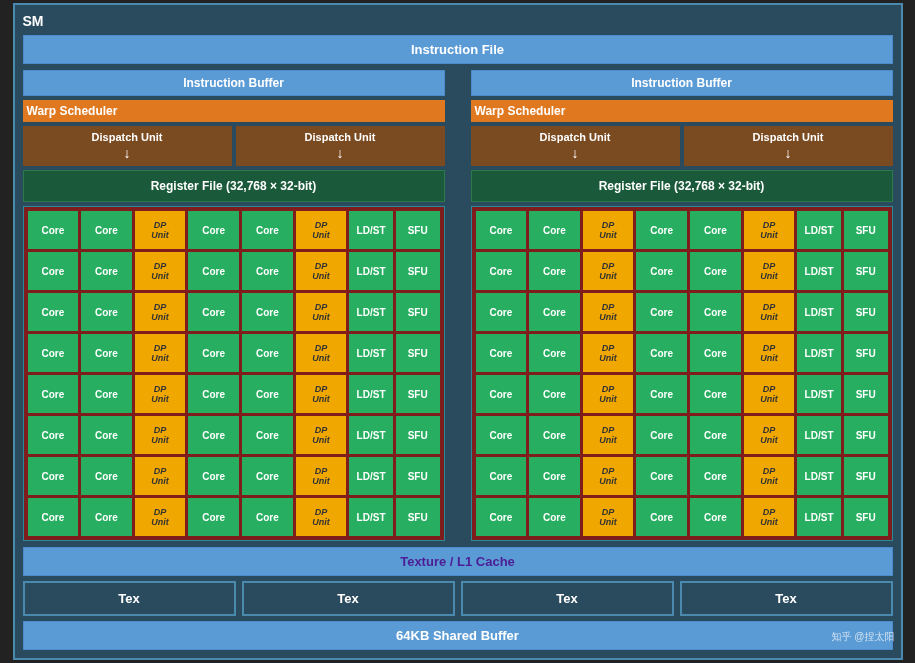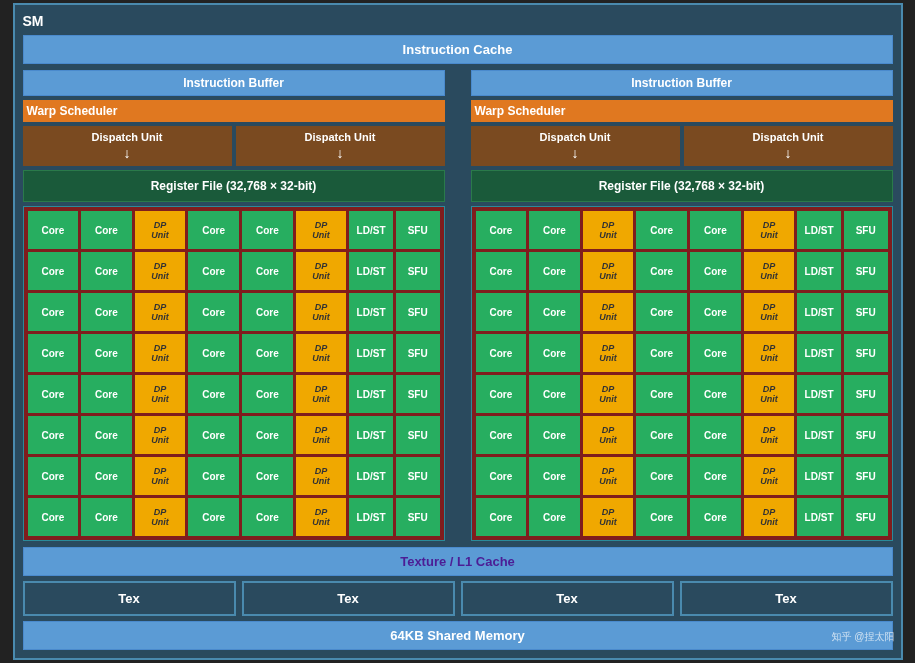--- a/index.html
+++ b/index.html
@@ -182,21 +182,21 @@
       position: relative;
     }
   </style>
 </head>
 <body>
 
 <div class="outer-wrapper">
 <div class="sm-container">
   <div class="sm-label">SM</div>
 
-  <div class="instr-cache">Instruction Cache</div>
+  <div class="instr-cache">Instruction File</div>
 
   <div class="two-col">
 
     <div class="half">
       <div class="instr-buffer">Instruction Buffer</div>
       <div class="warp-scheduler">Warp Scheduler</div>
       <div class="dispatch-row">
         <div class="dispatch-unit"><span>Dispatch Unit</span></div>
         <div class="dispatch-unit"><span>Dispatch Unit</span></div>
       </div>
@@ -394,16 +394,16 @@
     </div>
   </div>
 
   <div class="texture-cache">Texture / L1 Cache</div>
   <div class="tex-row">
     <div class="tex-unit">Tex</div>
     <div class="tex-unit">Tex</div>
     <div class="tex-unit">Tex</div>
     <div class="tex-unit">Tex</div>
   </div>
-  <div class="shared-memory">64KB Shared Memory</div>
+  <div class="shared-memory">64KB Shared Buffer</div>
 </div>
 <div class="watermark">知乎 @捏太阳</div>
 </div>
 
 </body></html>

